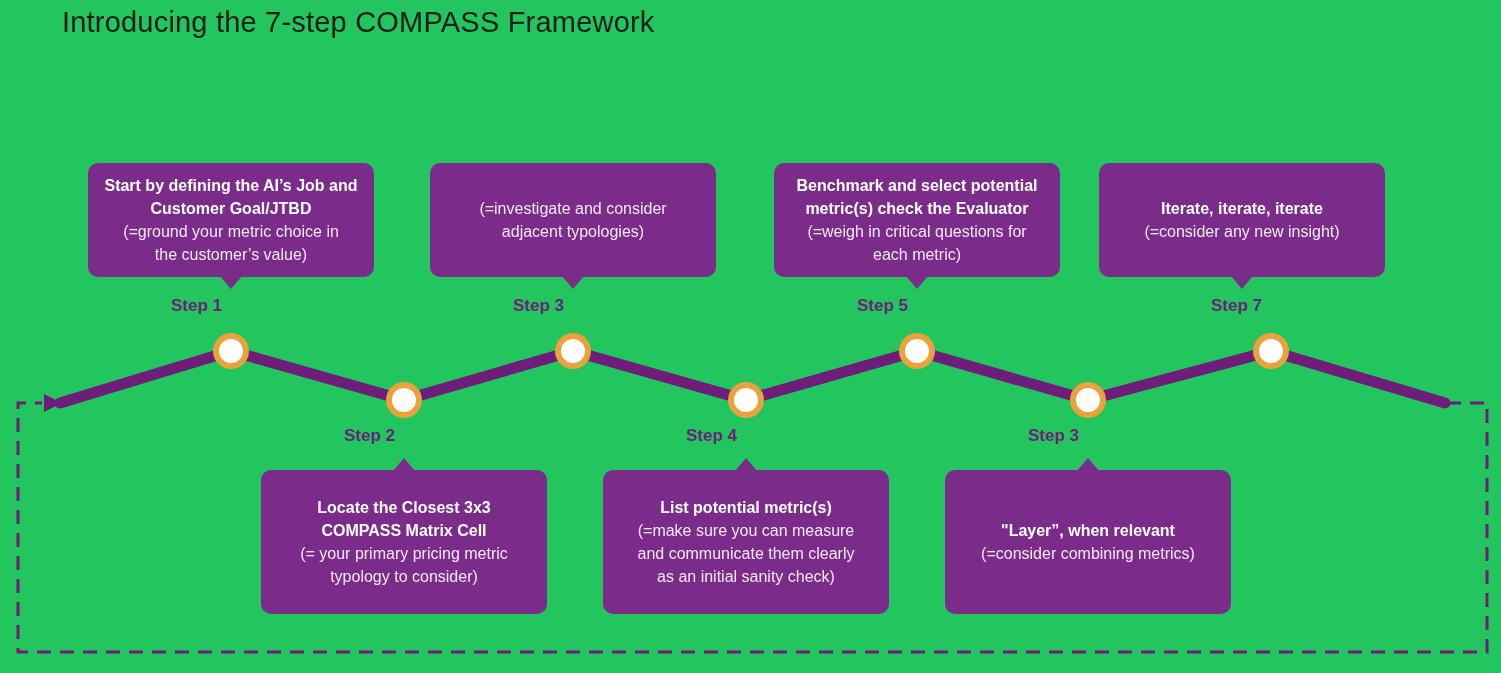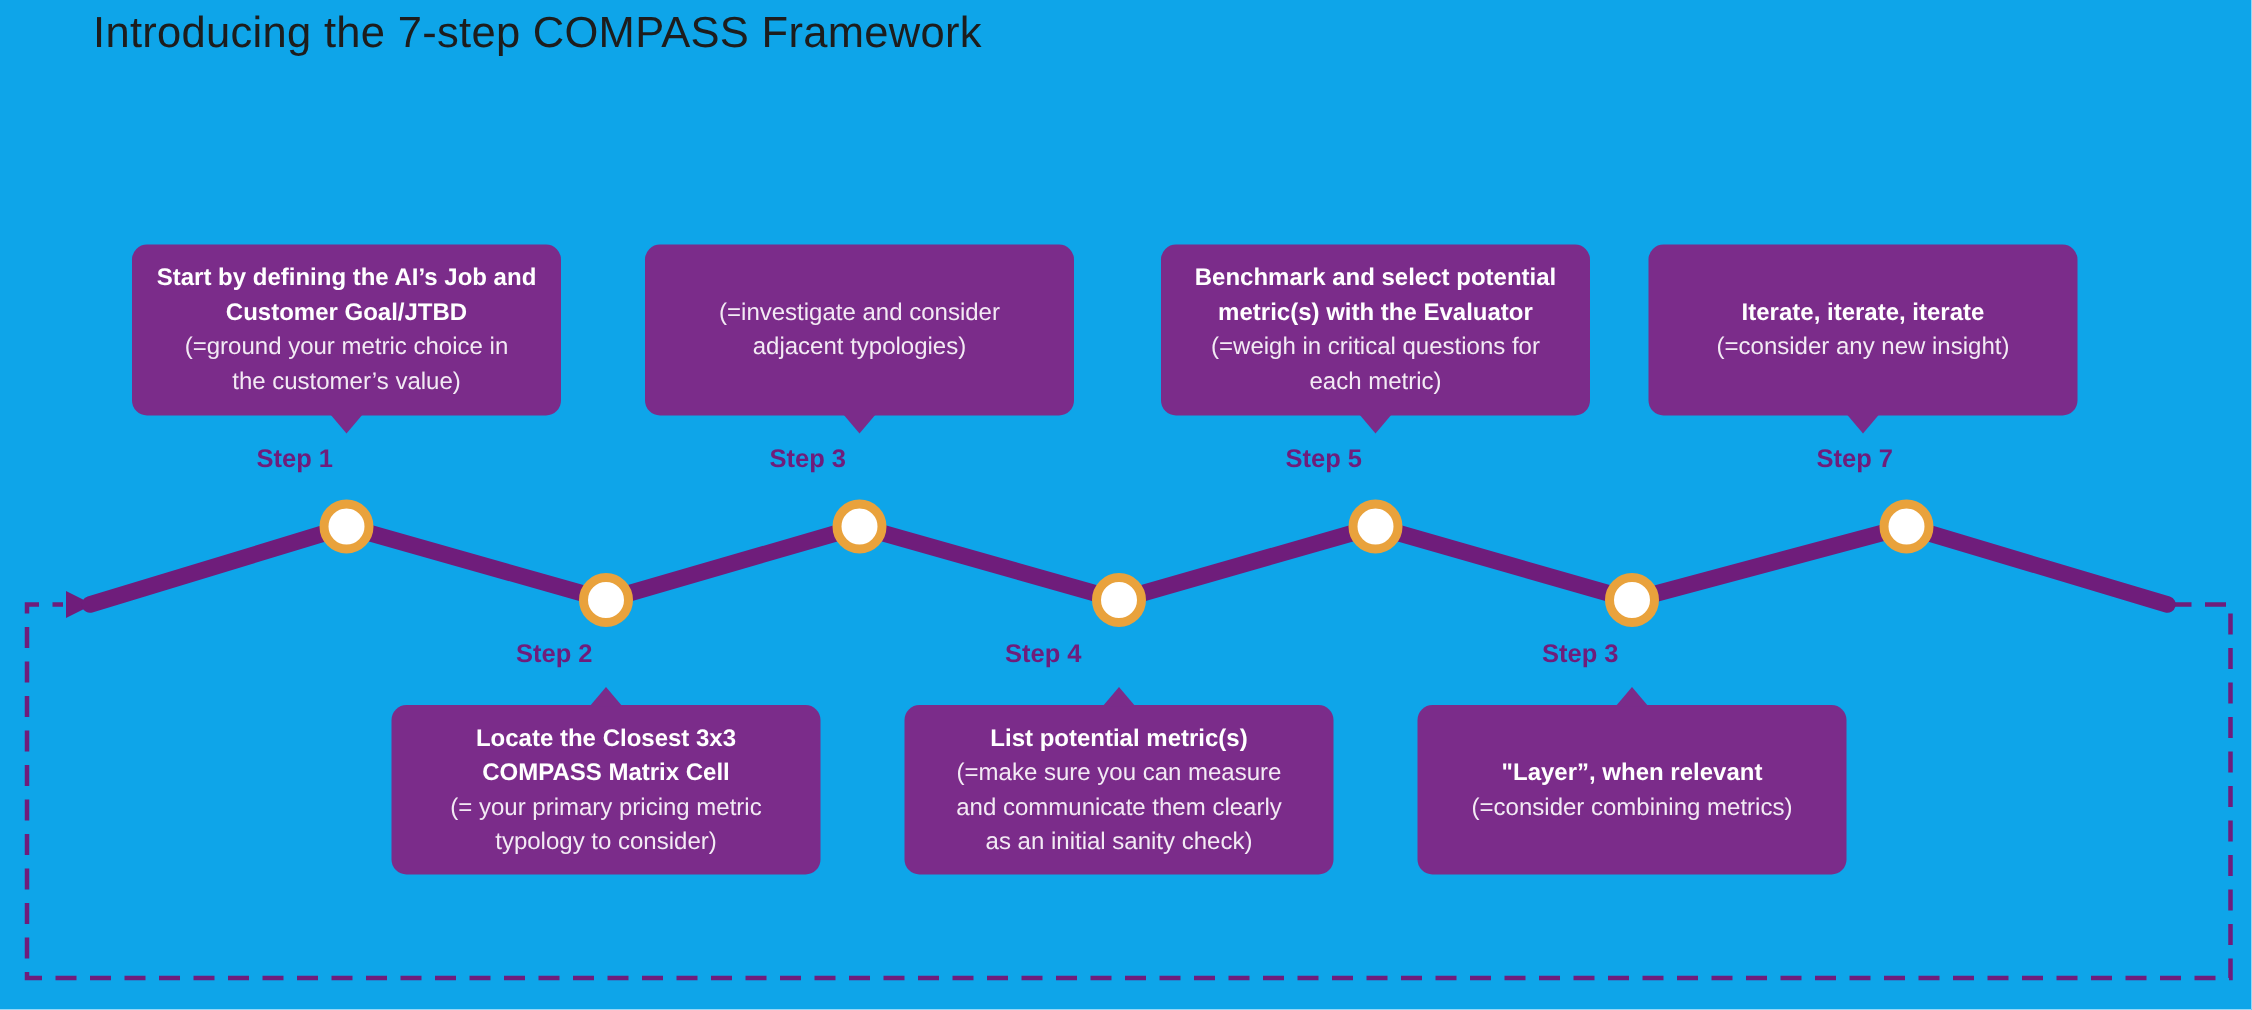--- a/index.html
+++ b/index.html
@@ -5,21 +5,21 @@
   html, body {
     margin: 0;
     padding: 0;
     background: #ffffff;
     font-family: "Liberation Sans", "DejaVu Sans", sans-serif;
   }
   .canvas {
     position: relative;
     width: 1501px;
     height: 673px;
-    background: #0ea5e9;
+    background: #22c55e;
     overflow: hidden;
   }
   .page-title {
     position: absolute;
     left: 62px;
     top: 6px;
     font-size: 29px;
     font-weight: 400;
     color: #1d1d1d;
     letter-spacing: 0.2px;
@@ -39,21 +39,21 @@
     flex-direction: column;
     justify-content: center;
     align-items: center;
     text-align: center;
     padding: 6px 10px;
     box-sizing: border-box;
     line-height: 23px;
     font-size: 16px;
   }
   .box.top { top: 163px; height: 114px; }
-  .box.bottom { top: 470px; height: 113px; }
+  .box.bottom { top: 470px; height: 144px; }
   .box-heading {
     font-weight: 700;
     white-space: pre-line;
     color: #ffffff;
   }
   .box-detail {
     font-weight: 400;
     white-space: pre-line;
     color: #f3eaf4;
   }
@@ -134,25 +134,25 @@
   </div>
   <div class="step-label top" style="left:513px;">Step 3</div>
 
   <div class="box bottom" style="left:603px;">
     <div class="box-heading">List potential metric(s)</div>
     <div class="box-detail">(=make sure you can measure
 and communicate them clearly
 as an initial sanity check)</div>
     <div class="pointer up"></div>
   </div>
-  <div class="step-label bottom" style="left:670px;">Step 4</div>
+  <div class="step-label bottom" style="left:686px;">Step 4</div>
 
   <div class="box top" style="left:774px;">
     <div class="box-heading">Benchmark and select potential
-metric(s) with the Evaluator</div>
+metric(s) check the Evaluator</div>
     <div class="box-detail">(=weigh in critical questions for
 each metric)</div>
     <div class="pointer down"></div>
   </div>
   <div class="step-label top" style="left:857px;">Step 5</div>
 
   <div class="box bottom" style="left:945px;">
     <div class="box-heading">"Layer”, when relevant</div>
     <div class="box-detail">(=consider combining metrics)</div>
     <div class="pointer up"></div>

